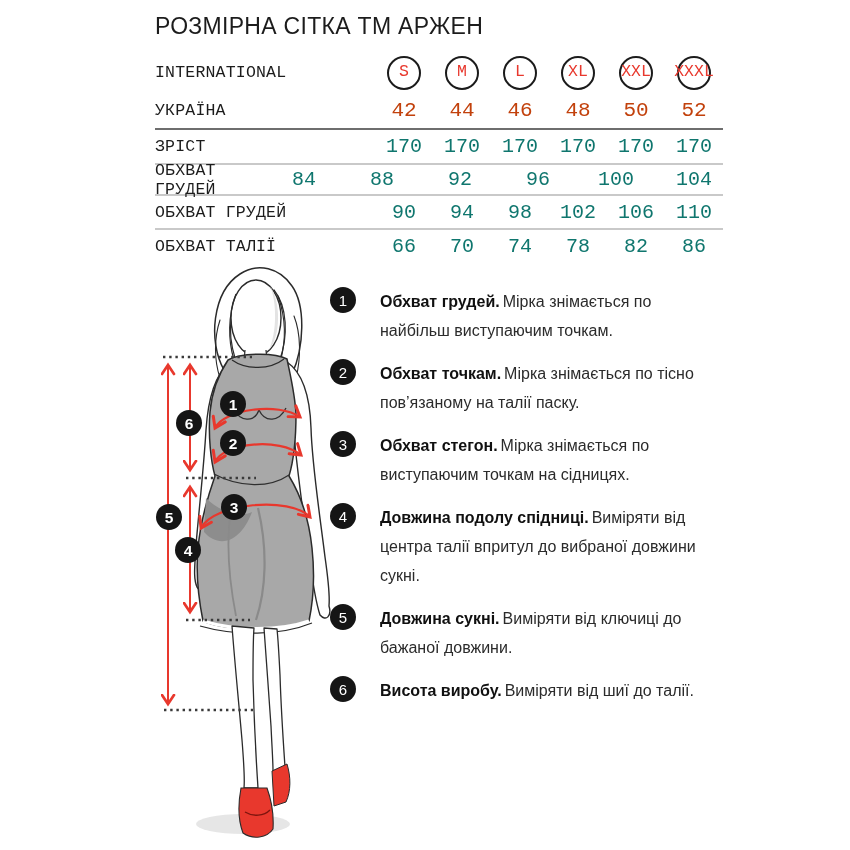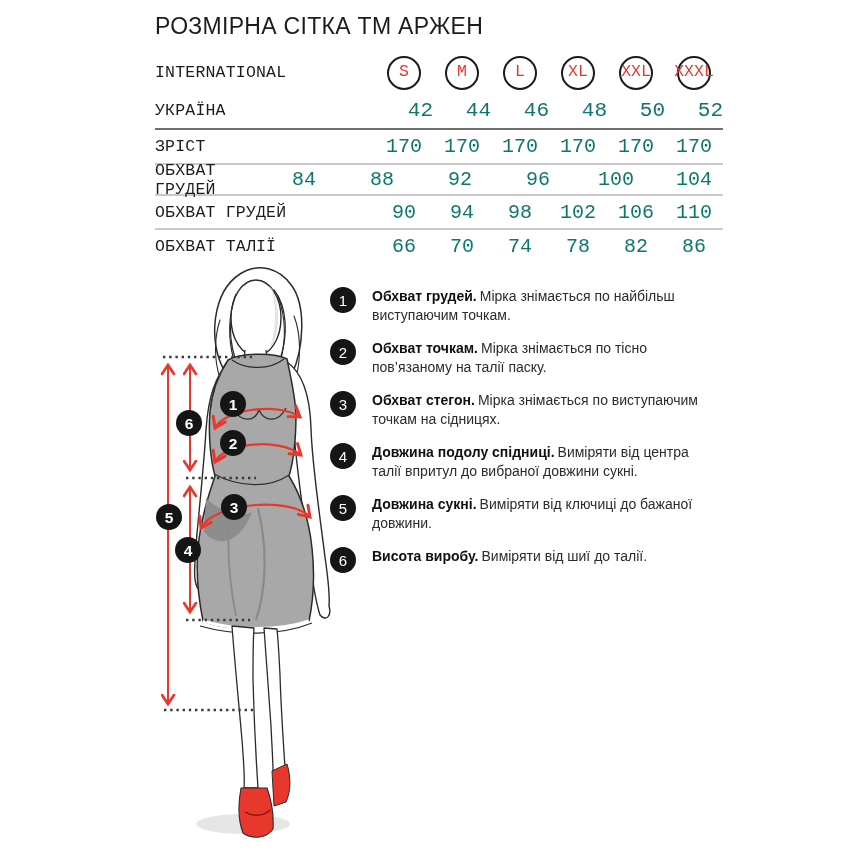--- a/index.html
+++ b/index.html
@@ -14,35 +14,35 @@
   .size-table{position:absolute;left:155px;top:52px;width:568px;font-family:Liberation Mono, monospace;}
   .trow{display:flex;align-items:center;}
   .lbl{flex:1;font-size:16.5px;font-weight:500;color:#1c1c1c;letter-spacing:.2px;}
   .val{width:58px;text-align:center;flex:0 0 58px;}
   .r-int{height:41px;}
   .r-int .val{display:flex;justify-content:center;}
   .badge-circle{width:30px;height:30px;border:2px solid #1b1b1b;border-radius:50%;
         display:flex;align-items:center;justify-content:center;color:#e8382d;
         font-size:16.5px;font-weight:500;white-space:nowrap;overflow:visible;line-height:1;}
   .r-ua{height:35px;border-bottom:2px solid #6e6e6e;}
-  .r-ua .val{font-size:21px;color:#0f766e;text-align:right;}
+  .r-ua .val{font-size:21px;color:#c2410c;}
   .brow{border-bottom:2px solid #c9c9c9;}
   .brow .val{font-size:20px;color:#0f766e;}
   .brow.h1{height:33px;}
   .brow.h2{height:29px;gap:20px;}
   .brow.h3{height:32px;}
   .brow.h4{height:32px;border-bottom:none;}
 
   
   .instructions{position:absolute;left:330px;top:287px;width:380px;}
   .instr-item{display:flex;align-items:flex-start;margin-bottom:14px;}
   .instr-badge{flex:0 0 26px;width:26px;height:26px;border-radius:50%;background:#151515;
         color:#fff;font-size:15px;font-weight:500;display:flex;align-items:center;
         justify-content:center;line-height:1;}
-  .instr-text{margin-left:16px;width:334px;font-size:14px;line-height:19px;color:#2b2b2b;}
+  .instr-text{margin-left:24px;width:334px;font-size:16px;line-height:29px;color:#2b2b2b;}
   .instr-text b{color:#101010;margin-right:3px;}
 
   
   .figure-svg{position:absolute;left:140px;top:260px;width:198px;height:590px;}
 </style>
 </head>
 <body>
 
 <div class="canvas">
 

